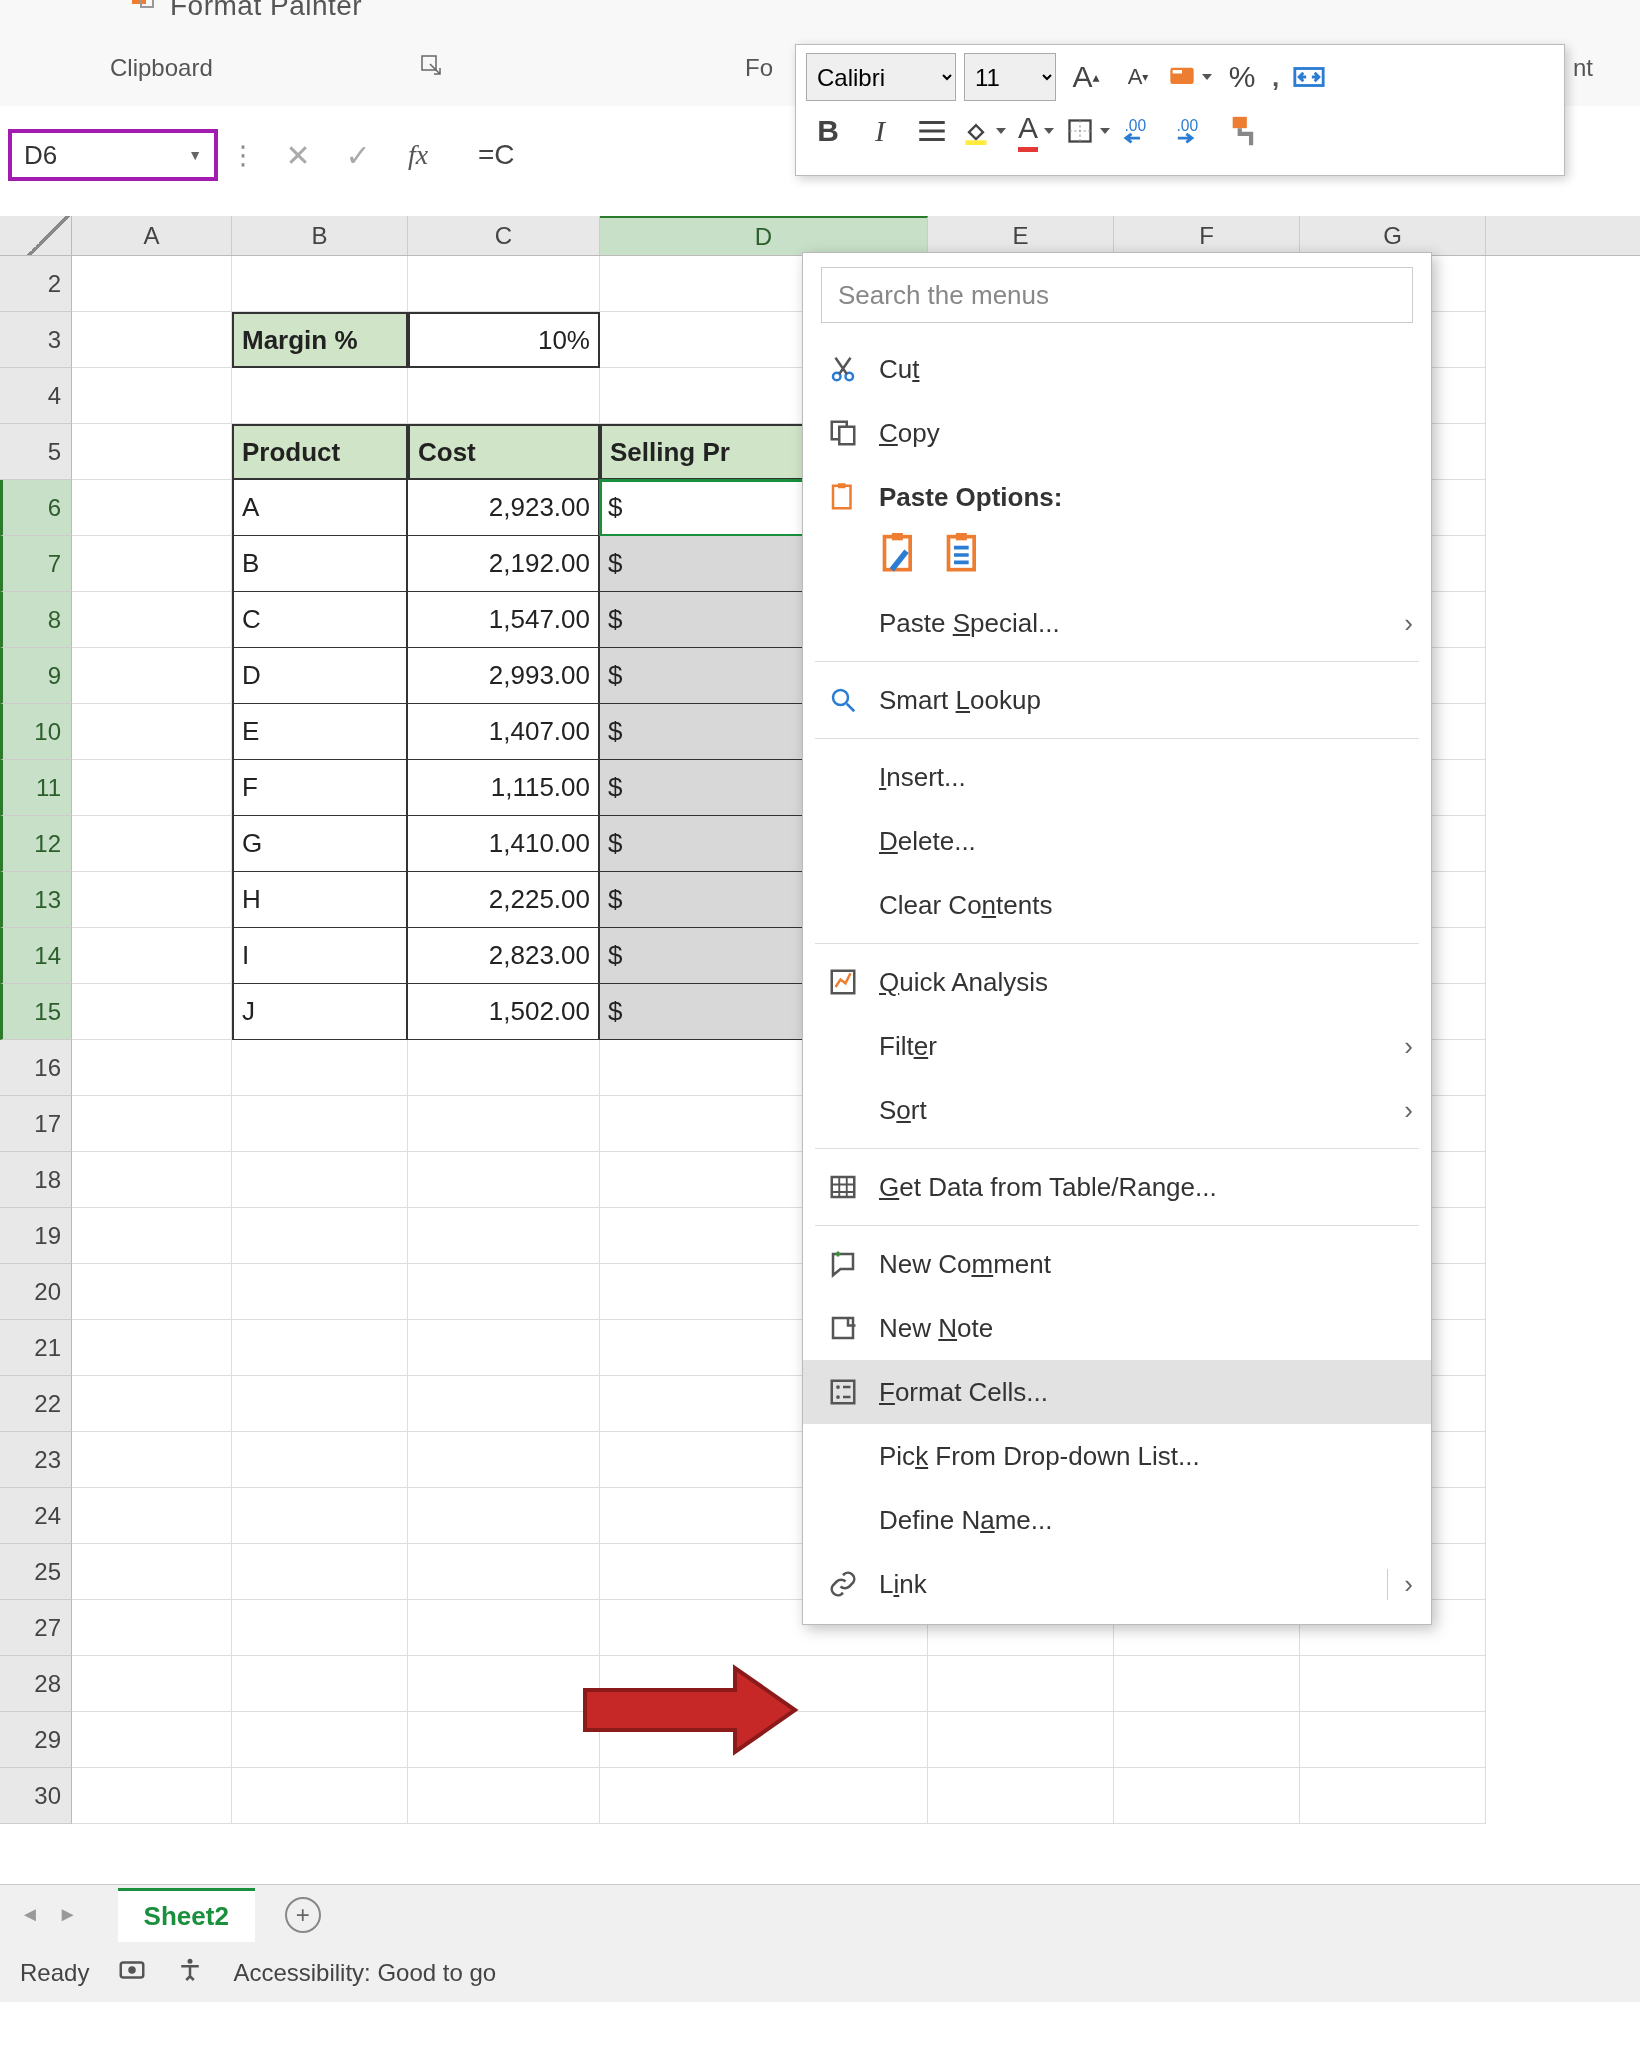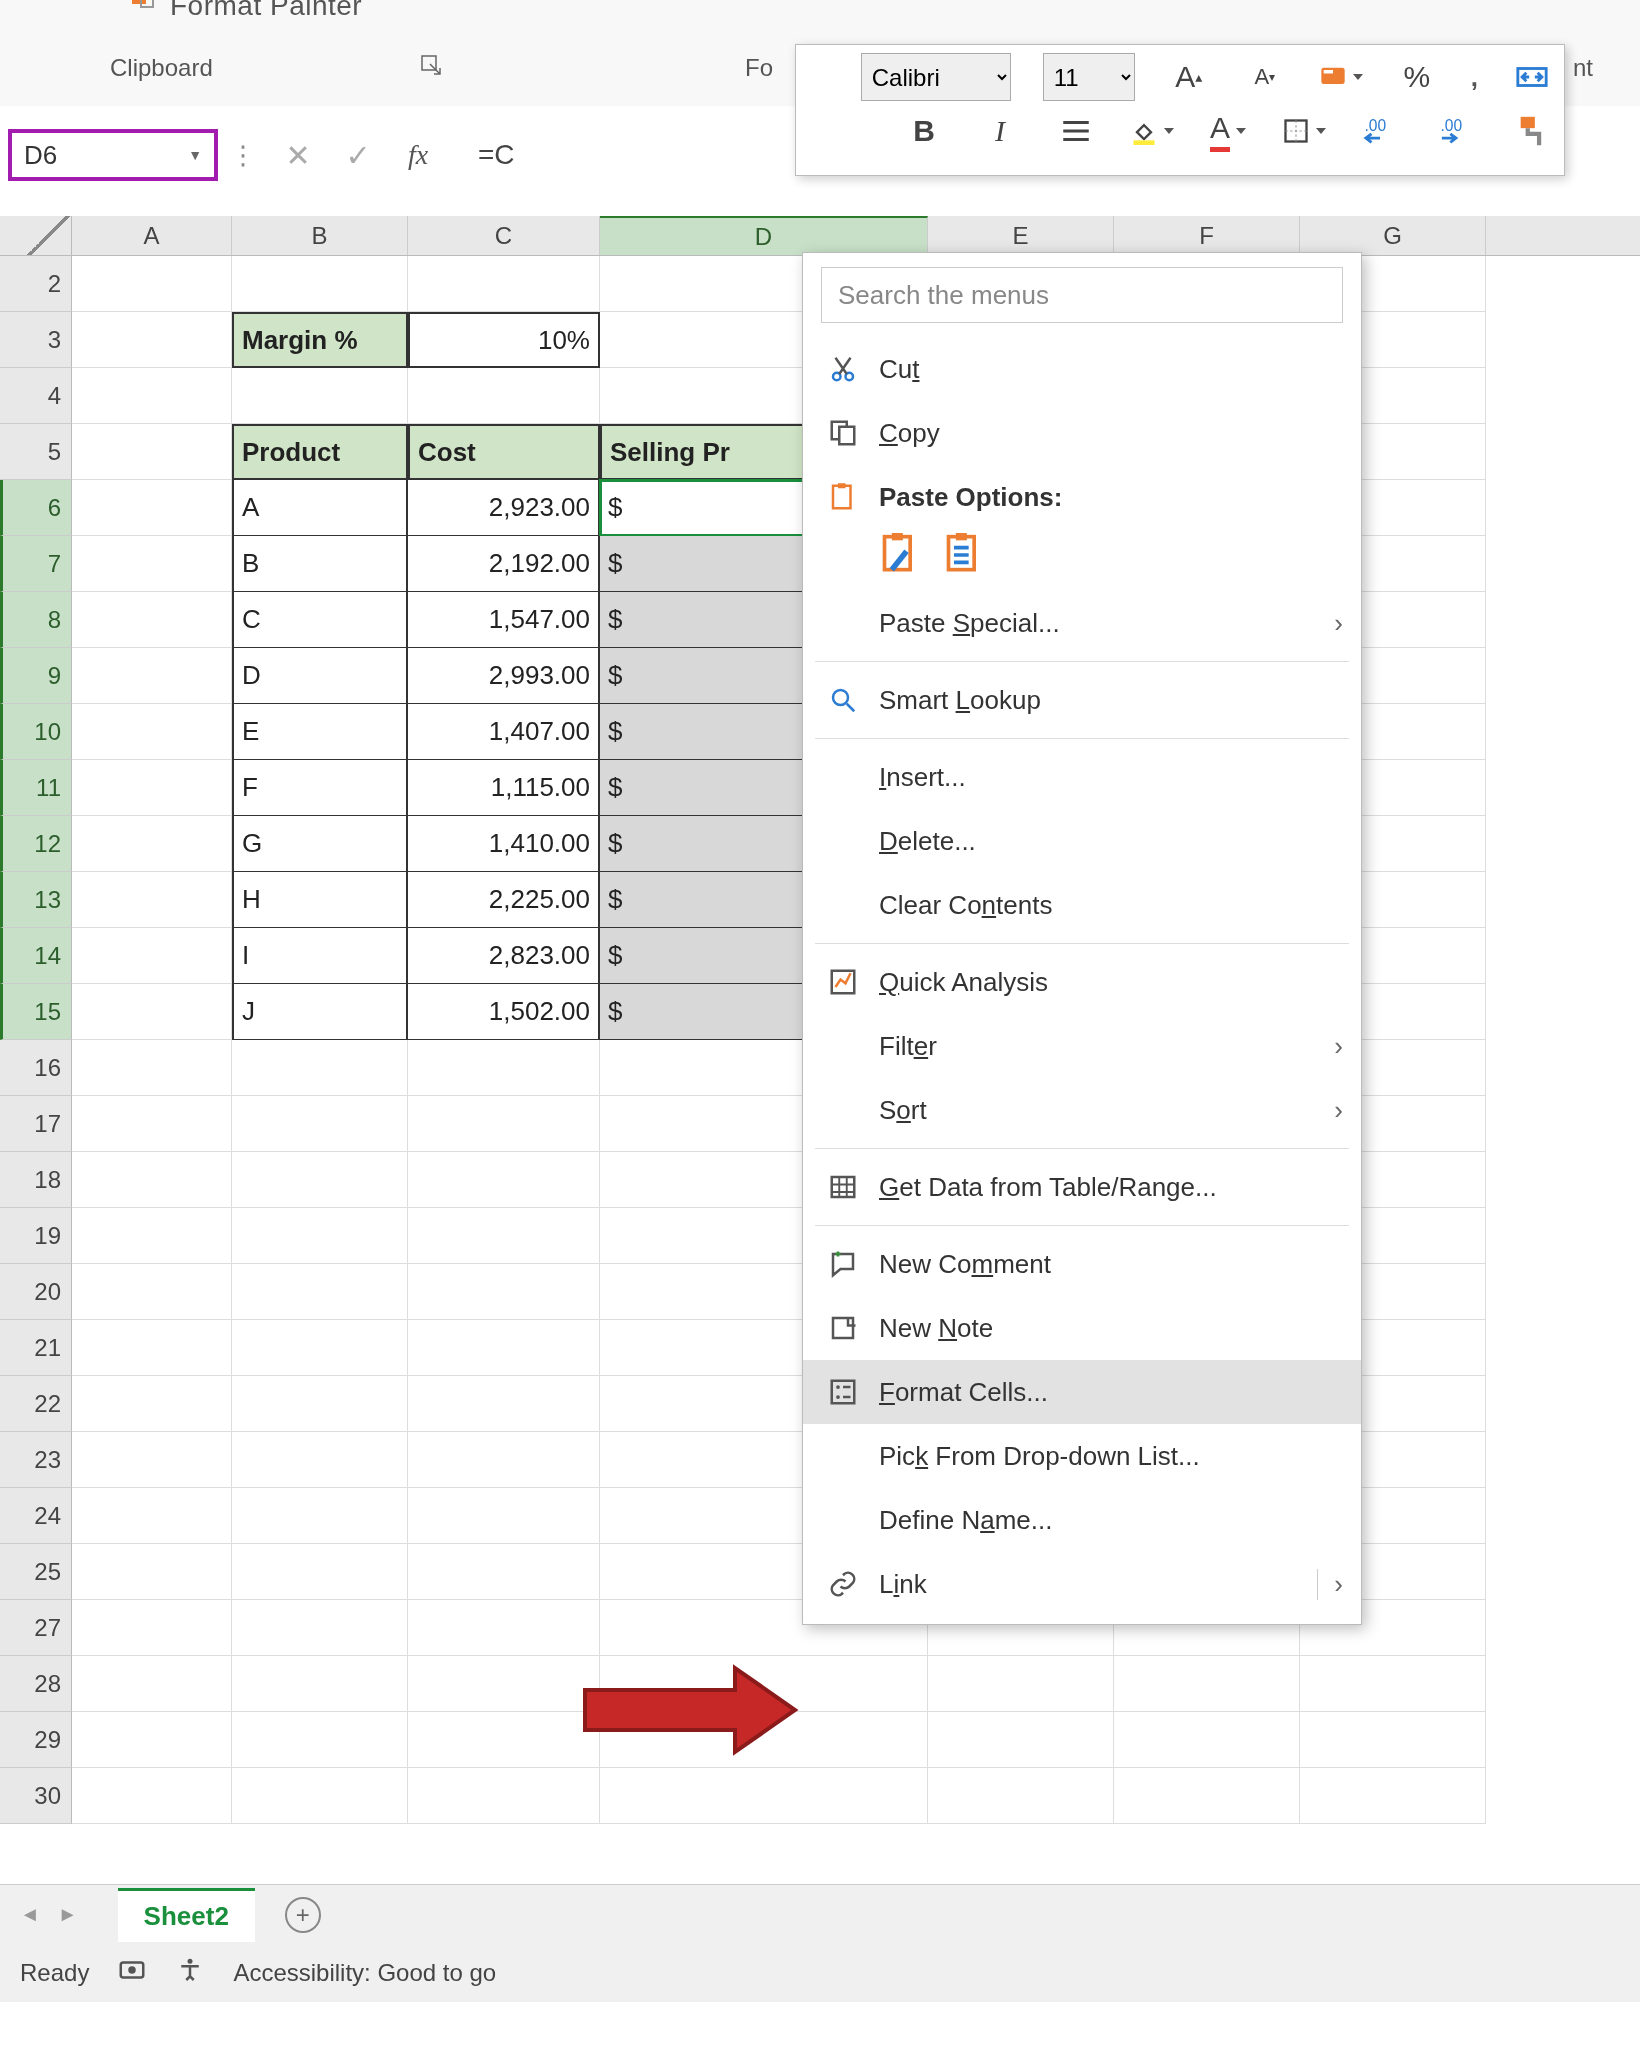--- a/index.html
+++ b/index.html
@@ -24,21 +24,21 @@
 .namebar { position: absolute; top: 120px; left: 0; right: 0; height: 70px; display:flex; align-items:center; background:#fff; }
 .name-box { margin-left: 8px; width: 210px; height: 52px; border:4px solid #a21caf; display:flex; align-items:center; padding:0 12px; font-size:26px; background:#fff; }
 .name-box .dd { margin-left:auto; color:#666; font-size:14px; }
 .fn-launcher { width:50px; text-align:center; color:#888; font-size:26px; }
 .formula-btn { width:60px; height:52px; display:flex; align-items:center; justify-content:center; color:#aaa; font-size:30px; border-right:0; }
 .formula-btn.fx { color:#555; font-style:italic; font-family: "Times New Roman", serif; font-size:28px; }
 .formula-text { margin-left:30px; font-size:28px; color:#444; }
 
 
 .mini-toolbar { position:absolute; top: 44px; left: 795px; width: 770px; height: 132px; background:#fff; border:1px solid #bbb; box-shadow: 3px 3px 10px rgba(0,0,0,.2); padding: 8px 10px; display:flex; flex-direction:column; gap:8px; z-index:5; }
-.mini-row { display:flex; align-items:center; gap:32px;justify-content:flex-end; }
+.mini-row { display:flex; align-items:center; gap:8px; }
 .font-select { width: 150px; height: 48px; border:1px solid #aaa; font-size:24px; padding:0 6px; }
 .size-select { width: 92px; height: 48px; border:1px solid #aaa; font-size:24px; padding:0 6px; }
 .mini-btn { width:44px; height:44px; display:flex; align-items:center; justify-content:center; font-size:30px; color:#444; }
 .mini-btn.drop::after { content:''; border-left:5px solid transparent; border-right:5px solid transparent; border-top:6px solid #555; margin-left:6px; }
 .mini-btn svg { width:34px; height:34px; }
 .mini-sep { font-size:26px; color:#555; font-weight:bold; }
 
 
 .grid { position:absolute; top: 216px; left:0; right:0; }
 .col-headers { display:flex; height:40px; background:#e8e8e8; border-bottom:1px solid #bbb; }
@@ -56,21 +56,21 @@
 
 .green-fill { background:#d0e5c7 !important; font-weight:600; }
 .thick-border { border:2px solid #333; }
 .thick-border-b { border-bottom:2px solid #333; }
 .thick-border-l { border-left:2px solid #333; }
 .thick-border-r { border-right:2px solid #333; }
 .num { justify-content:flex-end;text-align:center; }
 .active-cell { outline:3px solid #1a8f3c; outline-offset:-2px; background:#fff !important; }
 
 
-.context-menu { position:absolute; top: 252px; left: 802px; width: 560px; background:#fff; border:1px solid #bbb; box-shadow: 4px 4px 14px rgba(0,0,0,.25); z-index:10; padding-bottom:8px; }
+.context-menu { position:absolute; top: 252px; left: 802px; width: 630px; background:#fff; border:1px solid #bbb; box-shadow: 4px 4px 14px rgba(0,0,0,.25); z-index:10; padding-bottom:8px; }
 .menu-search { margin:14px 18px; height:56px; border:1px solid #ccc; display:flex; align-items:center; padding:0 16px; font-size:26px; color:#888; }
 .menu-item { display:flex; align-items:center; height:64px; padding:0 18px; font-size:26px; color:#333; }
 .menu-item.hover { background:#e2e2e2; }
 .menu-item .mi-icon { width:44px; display:flex; justify-content:center; }
 .menu-item .mi-icon svg { width:30px; height:30px; }
 .menu-item .mi-label { margin-left:14px; }
 .menu-item .mi-label u { text-decoration: underline; }
 .menu-item .mi-arrow { margin-left:auto; color:#666; font-size:26px; }
 .menu-sep { height:1px; background:#ddd; margin: 6px 12px; }
 .paste-opts { display:flex; gap:20px; padding: 4px 18px 14px 76px; }

